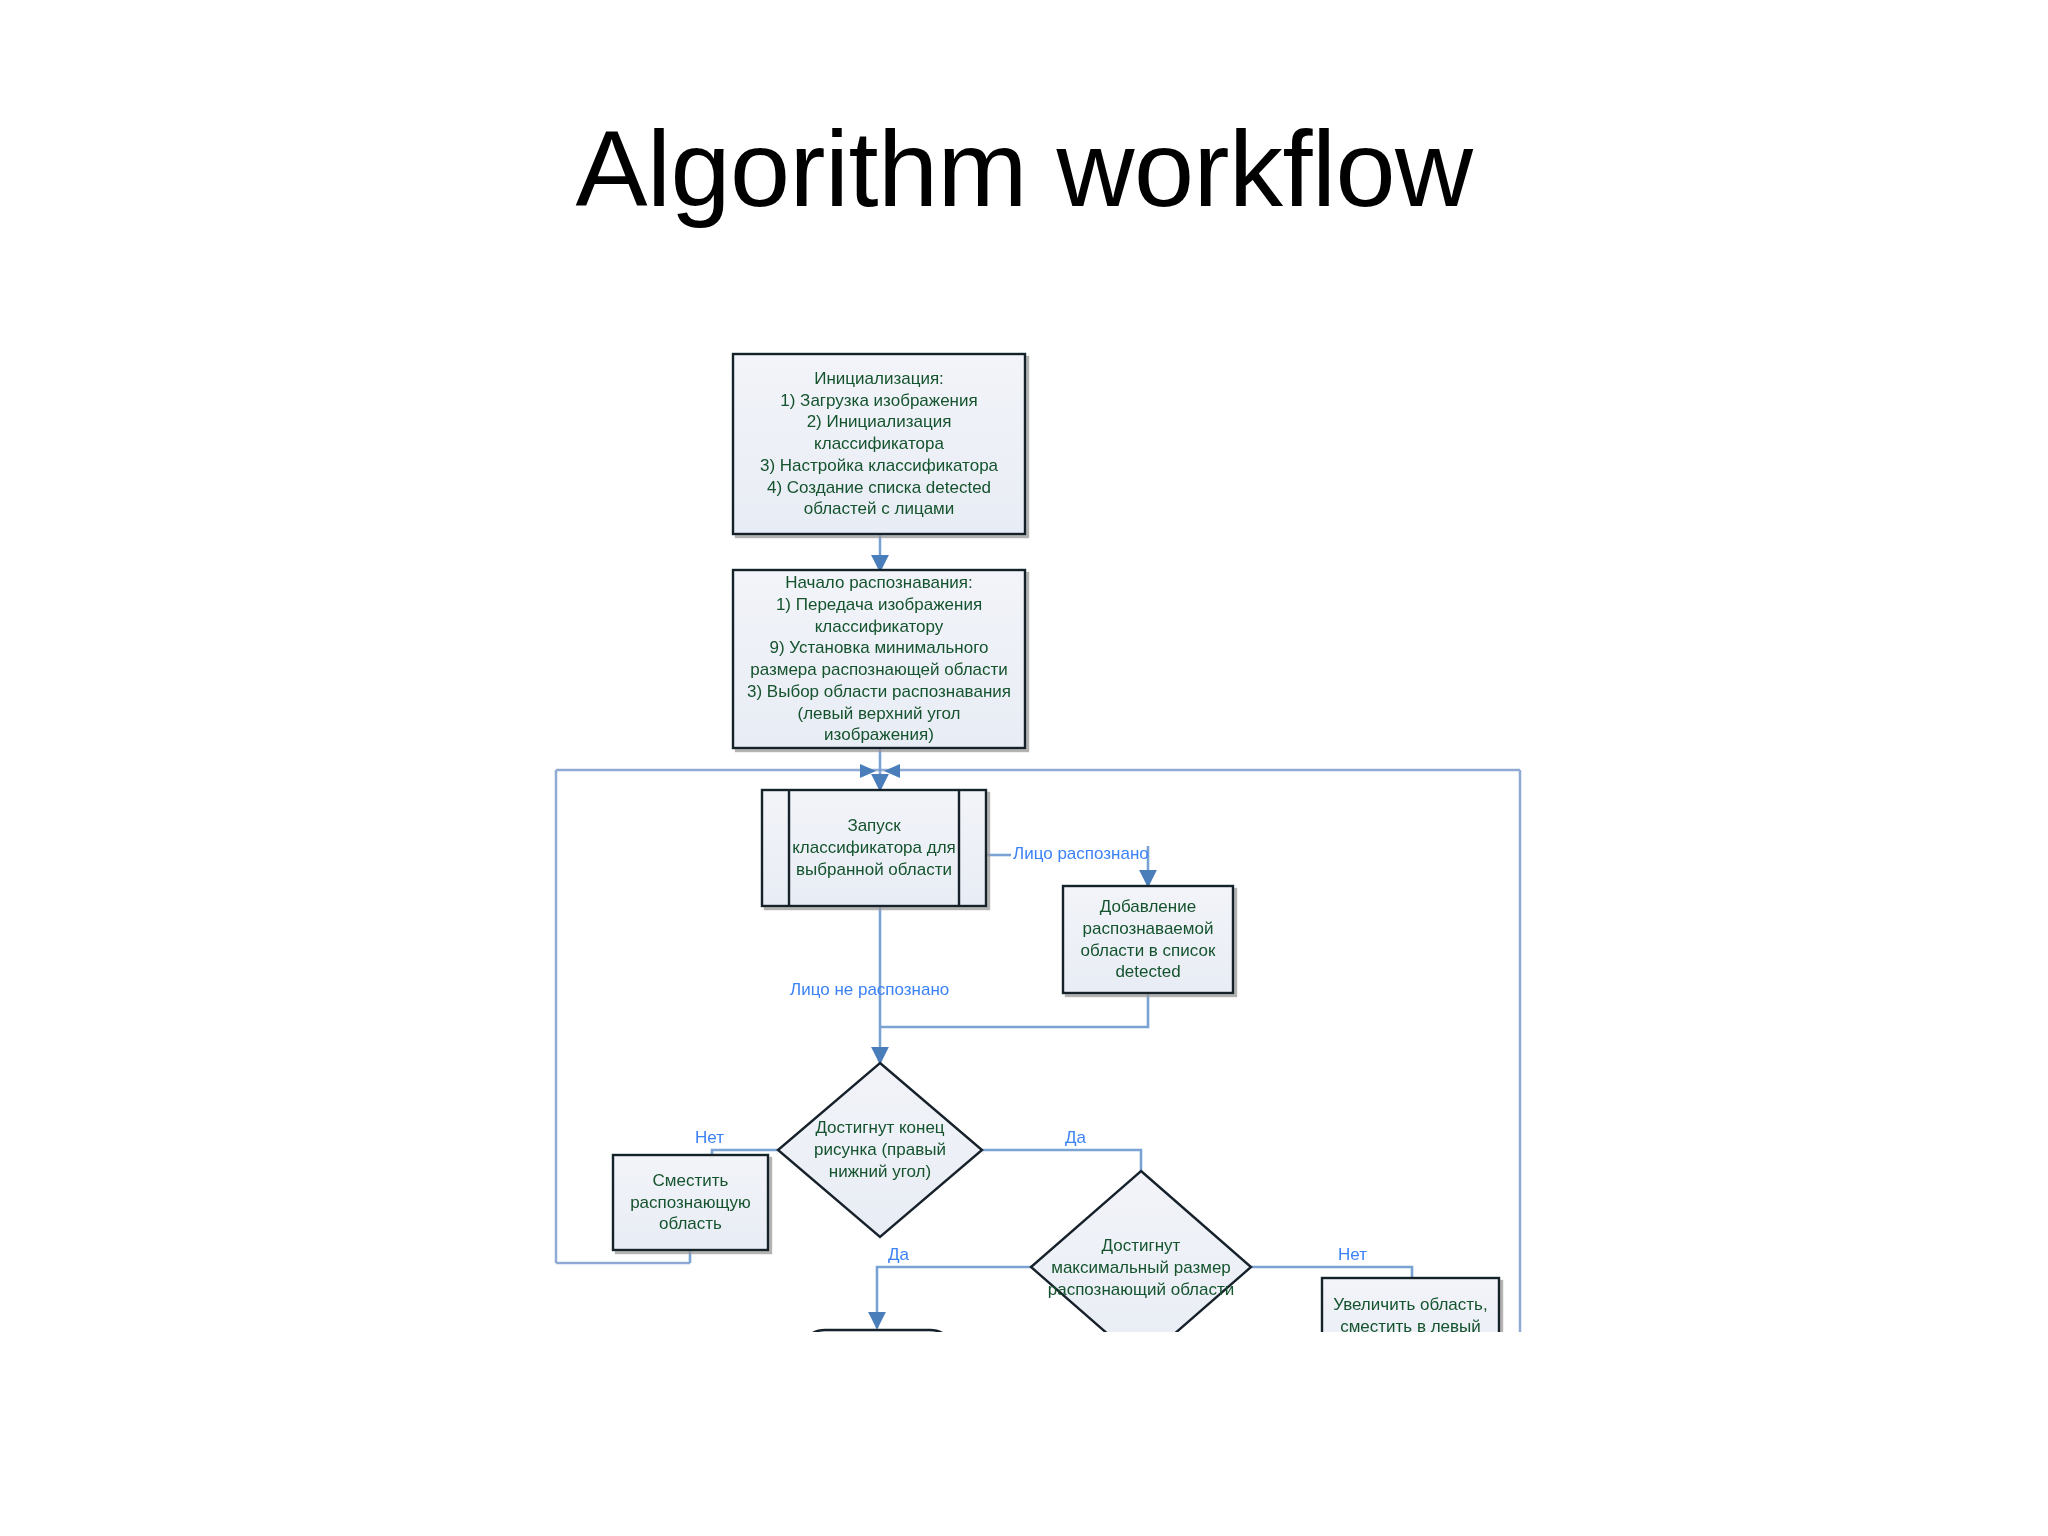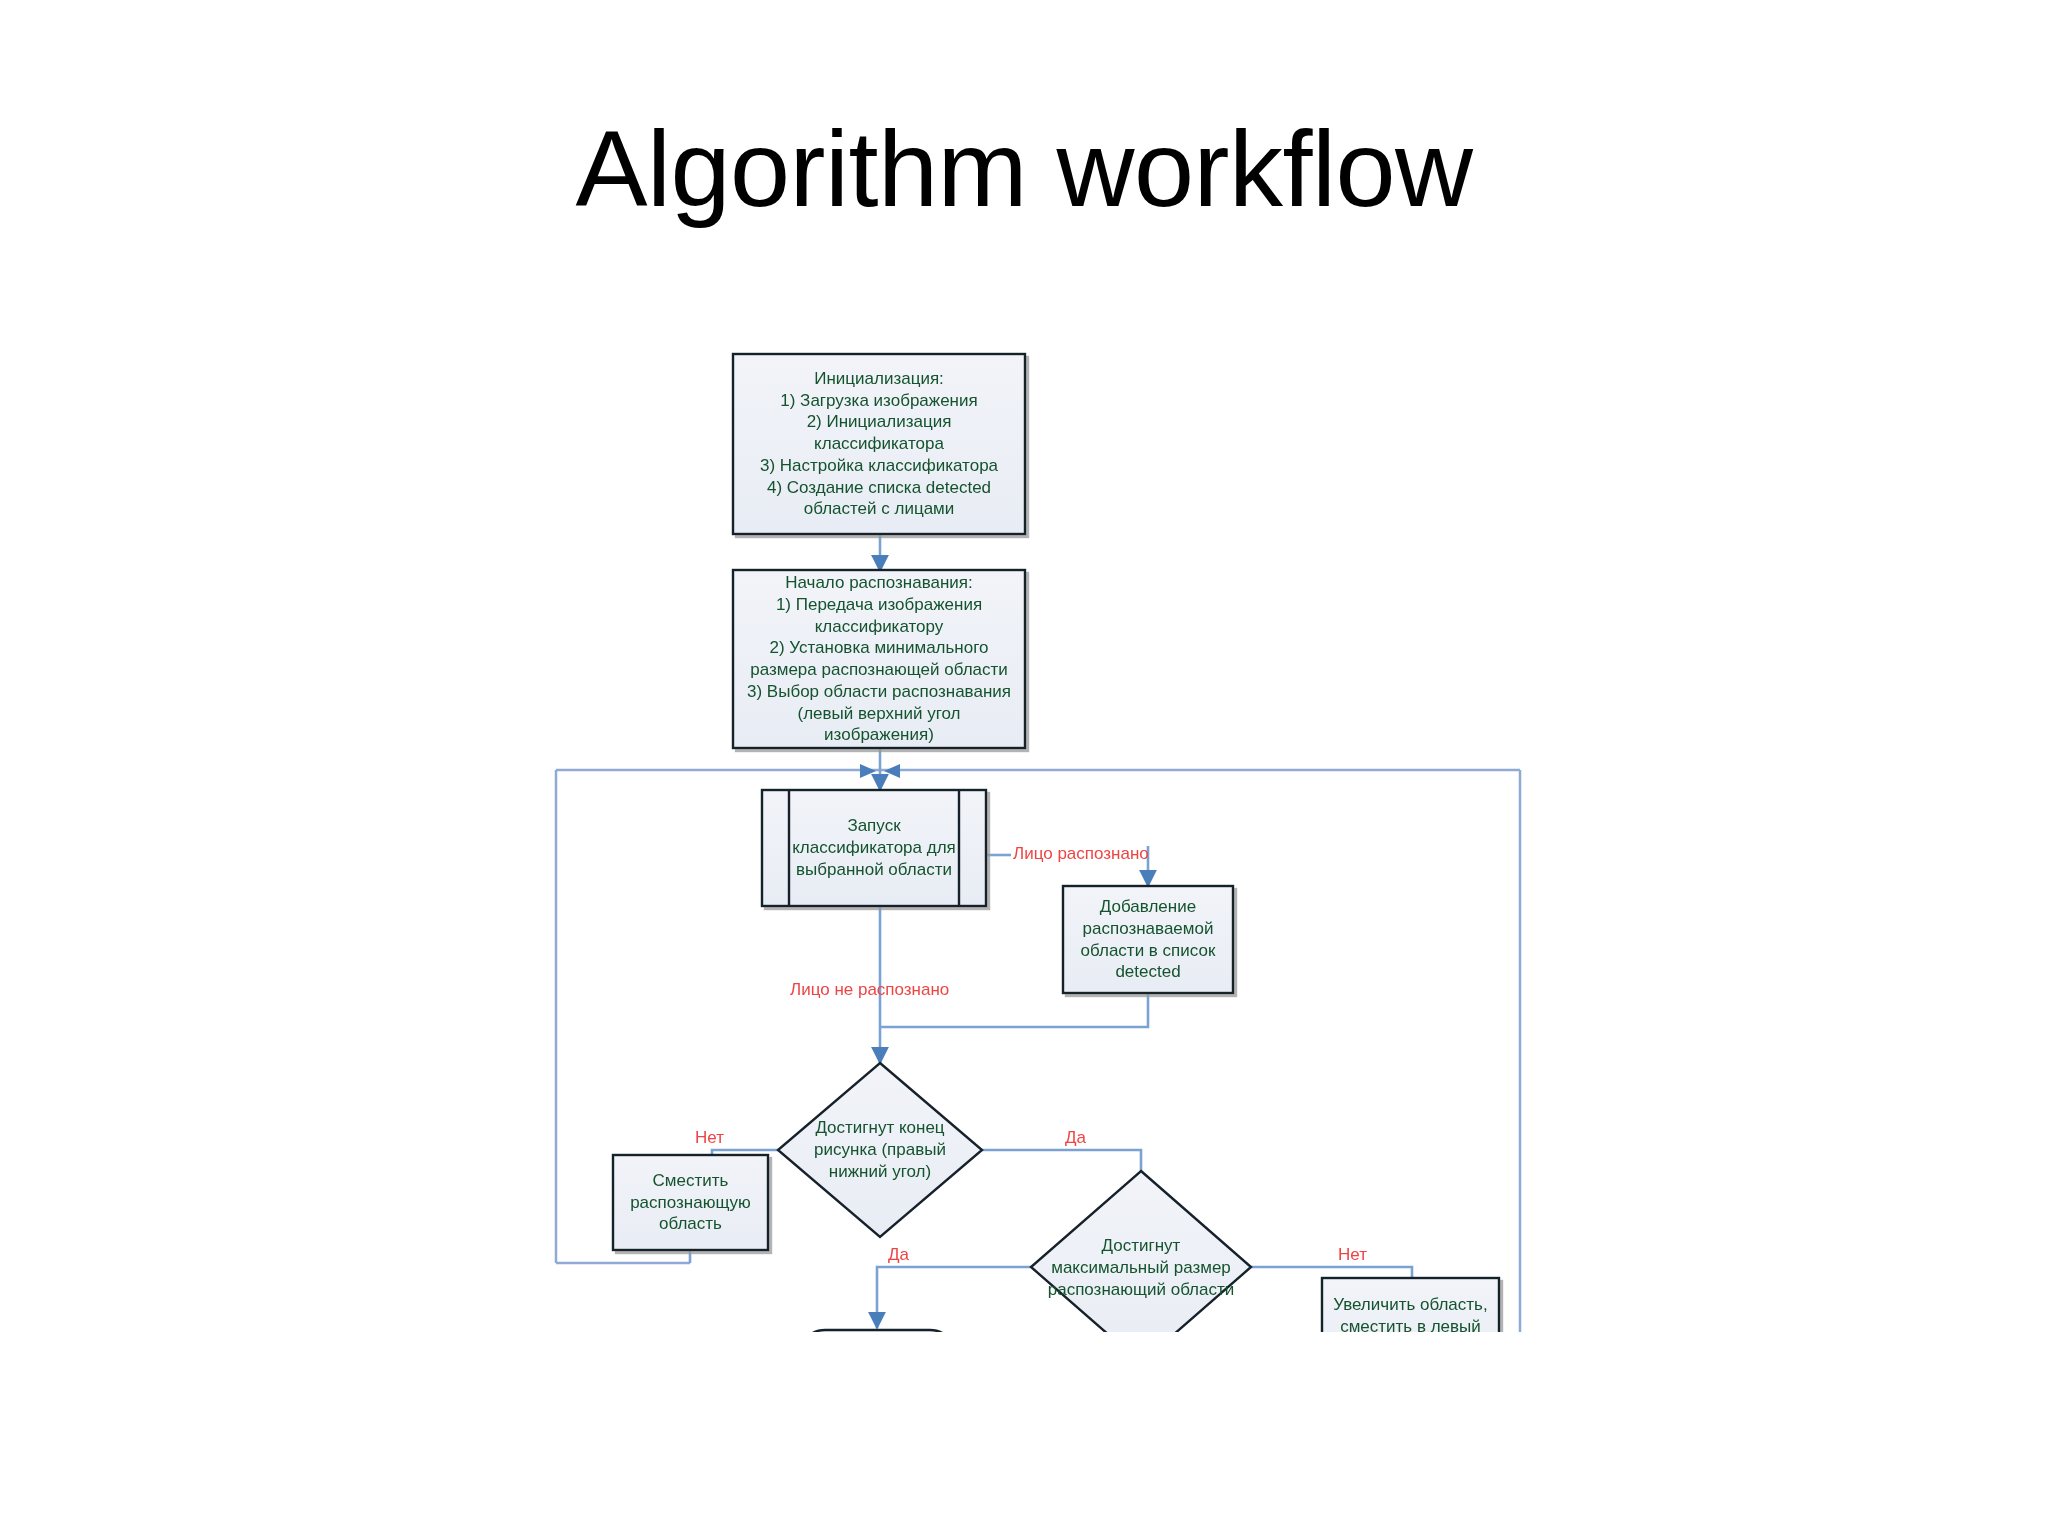--- a/index.html
+++ b/index.html
@@ -44,21 +44,21 @@
     text-align: center;
     color: #14532d;
     font-family: "Liberation Sans", sans-serif;
     font-size: 17px;
     line-height: 1.28;
     pointer-events: none;
     white-space: pre-line;
   }
   .edge-label {
     position: absolute;
-    color: #ef4444;
+    color: #3b82f6;
     font-family: "Liberation Sans", sans-serif;
     font-size: 17px;
     line-height: 1.2;
     white-space: nowrap;
   }
   .hit {
     position: absolute;
   }
 </style>
 </head>
@@ -175,21 +175,21 @@
 1) Загрузка изображения
 2) Инициализация
 классификатора
 3) Настройка классификатора
 4) Создание списка detected
 областей с лицами</div>
 
   <div class="node-text" style="left:735px; top:572px; width:288px; height:174px;">Начало распознавания:
 1) Передача изображения
 классификатору
-2) Установка минимального
+9) Установка минимального
 размера распознающей области
 3) Выбор области распознавания
 (левый верхний угол
 изображения)</div>
 
   <div class="node-text" style="left:792px; top:792px; width:164px; height:112px;">Запуск
 классификатора для
 выбранной области</div>
 
   <div class="node-text" style="left:1065px; top:888px; width:166px; height:103px;">Добавление

